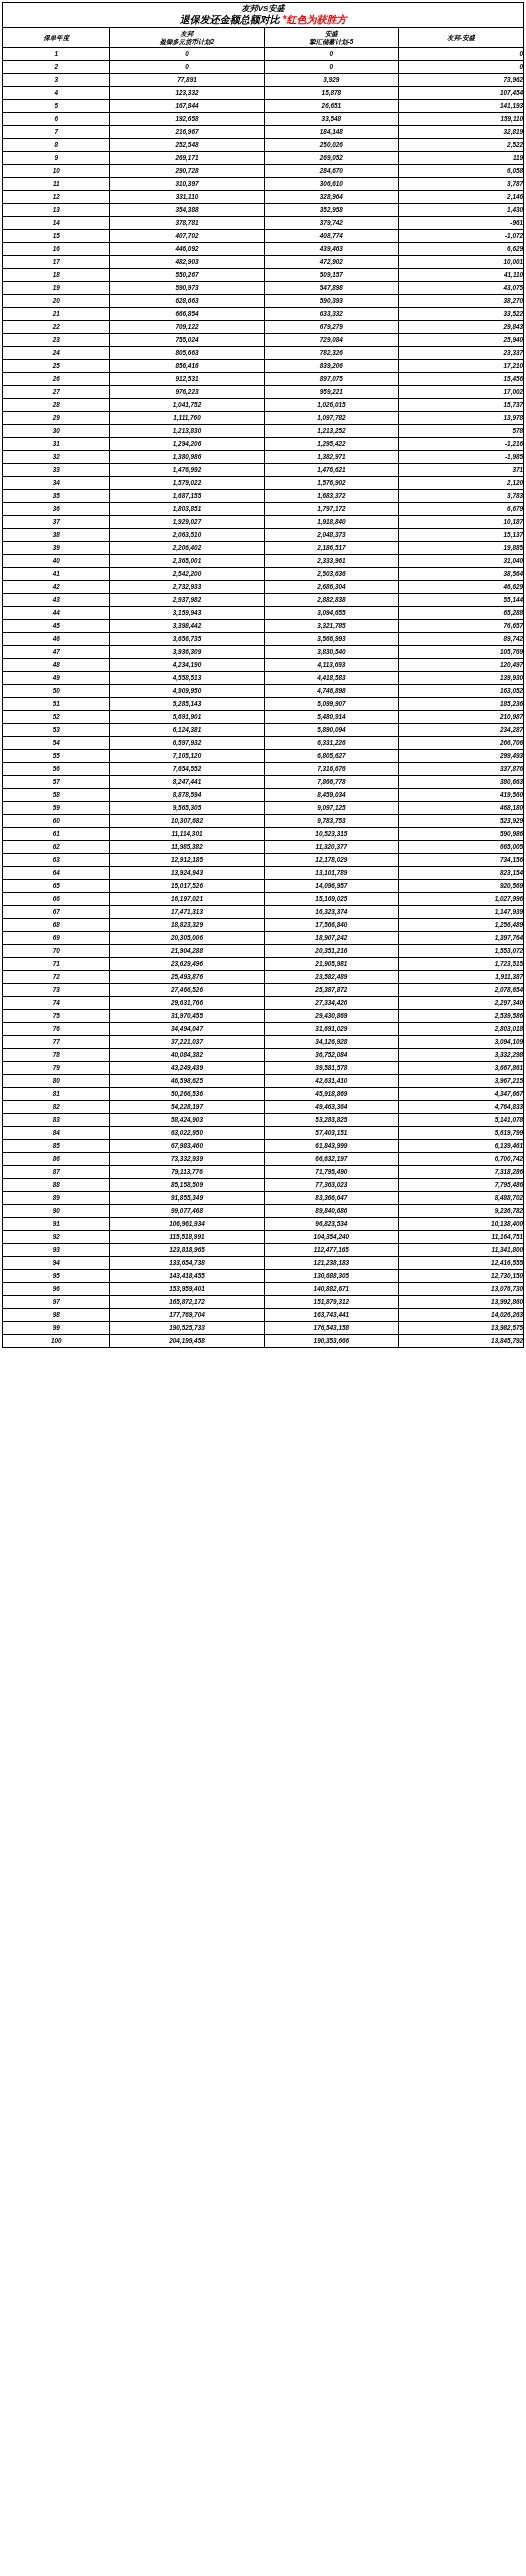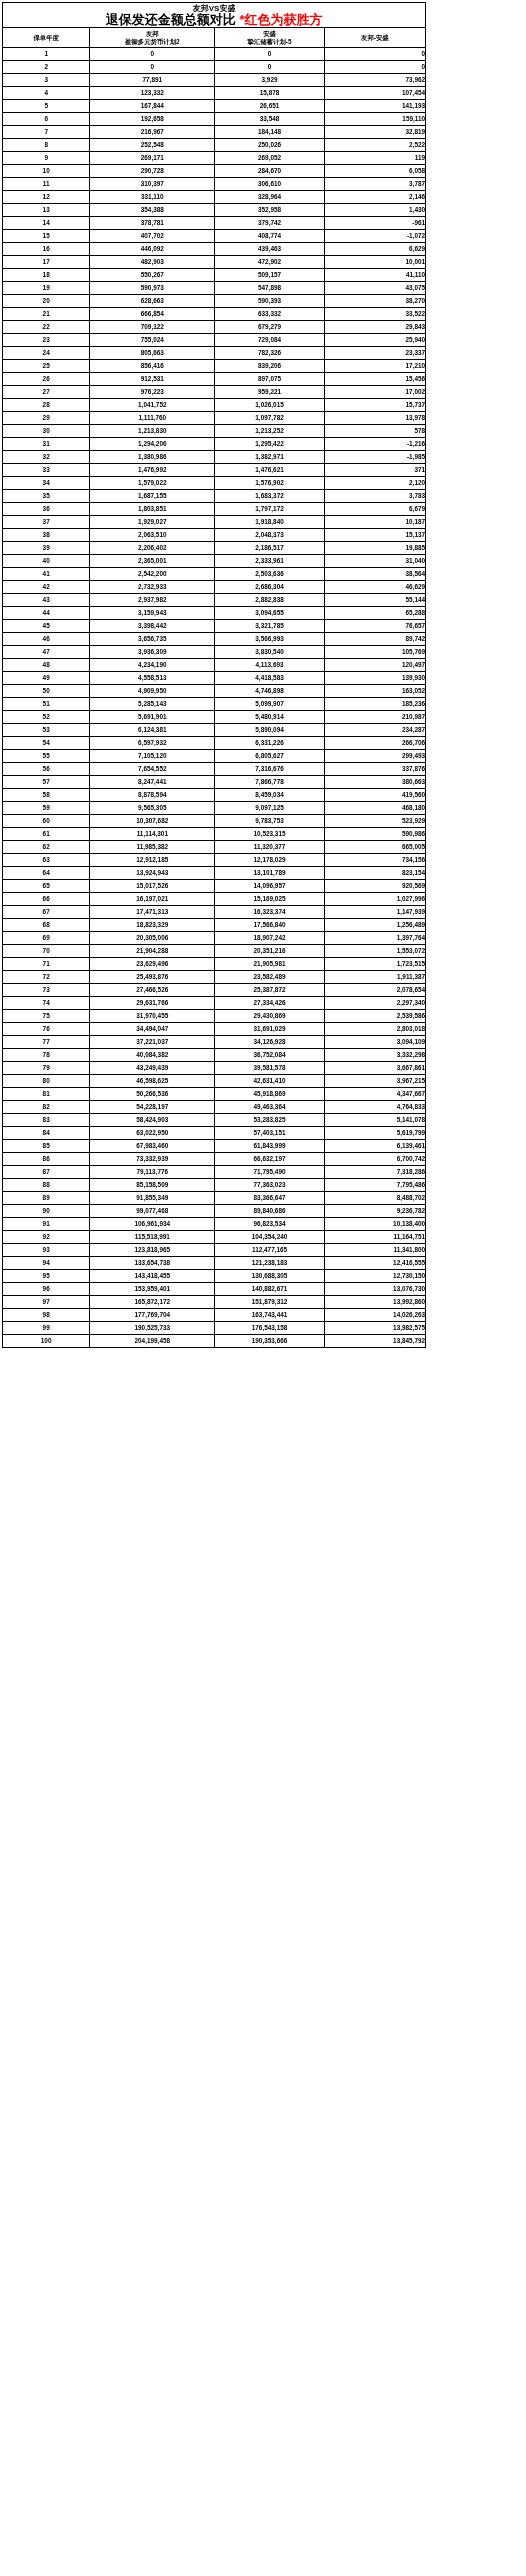--- a/index.html
+++ b/index.html
@@ -12,22 +12,23 @@
     width: 527px;
   }
   #sheet {
     width: 527px;
     box-sizing: border-box;
     background: #ffffff;
   }
   table.cmp {
     border-collapse: collapse;
     table-layout: fixed;
-    width: 424px;
+    width: 522px;
     margin: 2.1px 2.1px 0 2.1px;
+    font-style: italic;
   }
   table.cmp td, table.cmp th {
     border: 1px solid #000000;
     box-sizing: border-box;
     padding: 0;
     background: #ffffff;
   }
   
   col.c-year  { width: 55px; }
   col.c-aia   { width: 79px; }
@@ -42,21 +43,21 @@
     padding: 1.5px 0 2.1px 0;
   }
   .title-line1 {
     font-size: 8px;
     font-weight: bold;
     color: #000000;
     line-height: 10.3px;
     letter-spacing: 0px;
   }
   .title-line2 {
-    font-size: 13px;
+    font-size: 10px;
     font-weight: bold;
     color: #000000;
     line-height: 10.8px;
     margin-top: 0.5px;
   }
   .title-line2 .hl {
     color: #ff0000;
     font-weight: bold;
   }
 

